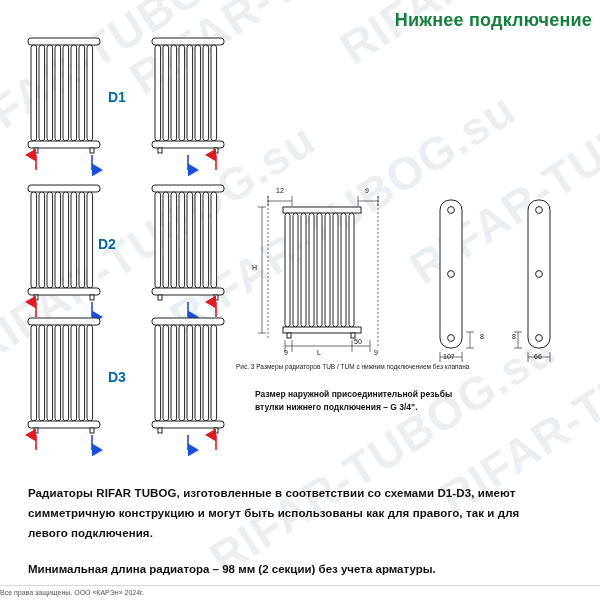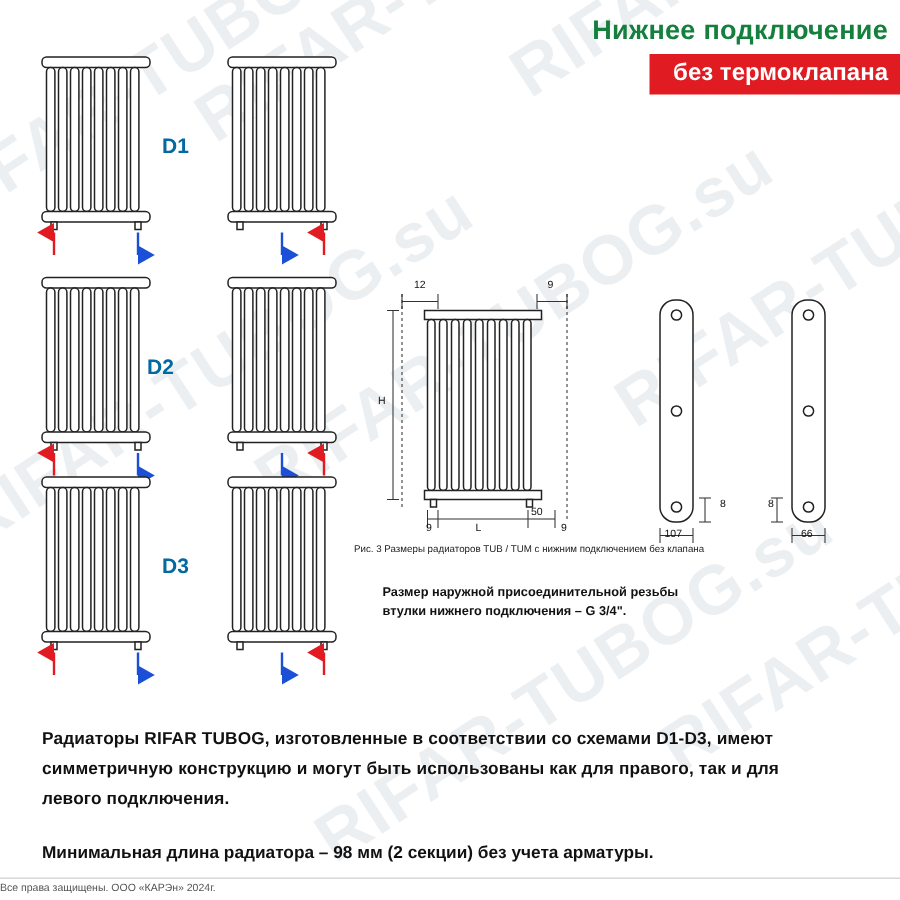--- a/index.html
+++ b/index.html
@@ -79,21 +79,20 @@
 <div class="wm" style="left:-40px;top:330px;font-size:46px;">RIFAR-TUBOG.su</div>
 <div class="wm" style="left:160px;top:300px;font-size:46px;">RIFAR-TUBOG.su</div>
 <div class="wm" style="left:400px;top:250px;font-size:46px;">RIFAR-TUBOG.su</div>
 <div class="wm" style="left:200px;top:540px;font-size:46px;">RIFAR-TUBOG.su</div>
 <div class="wm" style="left:430px;top:480px;font-size:46px;">RIFAR-TUBOG.su</div>
 
 <div class="stage">
 
   <div class="header">
     <div class="line1">Нижнее подключение</div>
-    <div class="line2">без термоклапана</div>
   </div>
 
   <svg width="600" height="600" style="position:absolute;left:0;top:0;">
     <defs>
       <g id="radiator">
 
         <rect x="0" y="0" width="72" height="7" rx="3" fill="#ffffff" stroke="#222" stroke-width="1"></rect>
 
         <g stroke="#222" stroke-width="1" fill="#ffffff">
           <rect x="3" y="7" width="5.6" height="96" rx="2.8"></rect>

